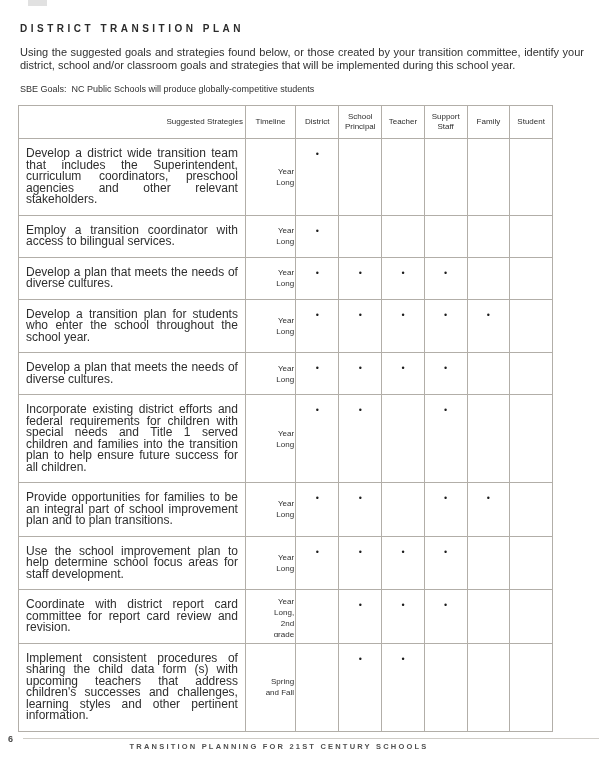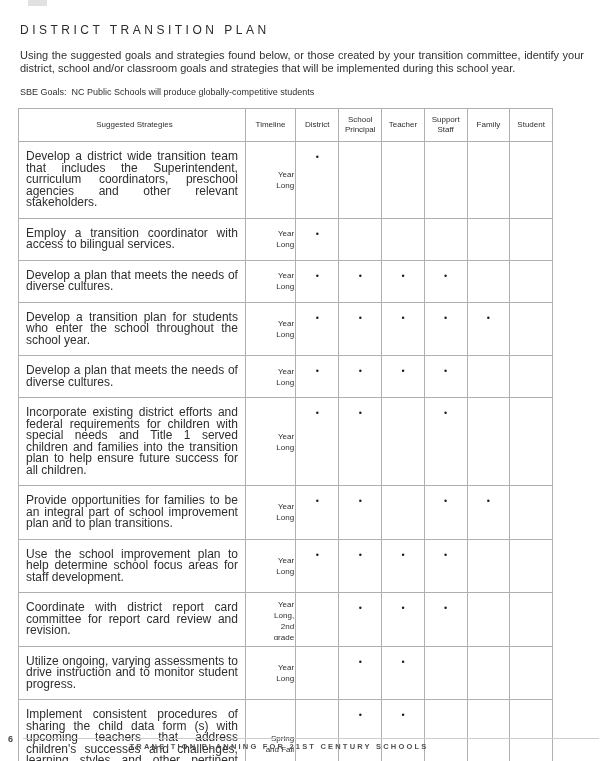--- a/index.html
+++ b/index.html
@@ -18,22 +18,22 @@
   .scan-smudge {
     position: absolute;
     left: 28px; top: 0;
     width: 19px; height: 6px;
     background: #d9d9d9;
     opacity: .8;
   }
 
   .doc-title {
     margin: 23px 0 0 2px;
-    font-size: 12px;
-    font-weight: normal;
+    font-size: 10px;
+    font-weight: bold;
     letter-spacing: 3.5px;
     color: #2b2b2b;
   }
 
   .intro {
     margin: 12px 0 0 2px;
     width: 564px;
     font-size: 11px;
     line-height: 13px;
     text-align: justify;
@@ -71,21 +71,21 @@
   }
   .matrix th {
     font-size: 8px;
     line-height: 10px;
     padding: 6px 2px;
     text-align: center;
     color: #2e2e2e;
     height: 33px;
     vertical-align: middle;
   }
-  .matrix th.h-strat { text-align: center; padding-left: 7px; }
+  .matrix th.h-strat { text-align: right; padding-left: 7px; }
   td.cell-strategy {
     font-size: 12px;
     line-height: 11.5px;
     padding: 9px 7px 9px 7px;
     text-align: justify;
     vertical-align: middle;
     color: #2e2e2e;
   }
   td.cell-timeline {
     font-size: 8px;
@@ -279,33 +279,20 @@
 grade</div>
             </td>
             <td class="cell-mark"></td>
             <td class="cell-mark"><span>•</span></td>
             <td class="cell-mark"><span>•</span></td>
             <td class="cell-mark"><span>•</span></td>
             <td class="cell-mark"></td>
             <td class="cell-mark"></td>
           </tr>
           <tr>
-            <td class="cell-strategy">Utilize ongoing, varying assessments to drive instruction and to monitor student progress.</td>
-            <td class="cell-timeline">
-              <div class="tl-inner">Year
-Long</div>
-            </td>
-            <td class="cell-mark"></td>
-            <td class="cell-mark"><span>•</span></td>
-            <td class="cell-mark"><span>•</span></td>
-            <td class="cell-mark"></td>
-            <td class="cell-mark"></td>
-            <td class="cell-mark"></td>
-          </tr>
-          <tr>
             <td class="cell-strategy">Implement consistent procedures of sharing the child data form (s) with upcoming teachers that address children's successes and challenges, learning styles and other pertinent information.</td>
             <td class="cell-timeline">
               <div class="tl-inner">Spring
 and Fall</div>
             </td>
             <td class="cell-mark"></td>
             <td class="cell-mark"><span>•</span></td>
             <td class="cell-mark"><span>•</span></td>
             <td class="cell-mark"></td>
             <td class="cell-mark"></td>

